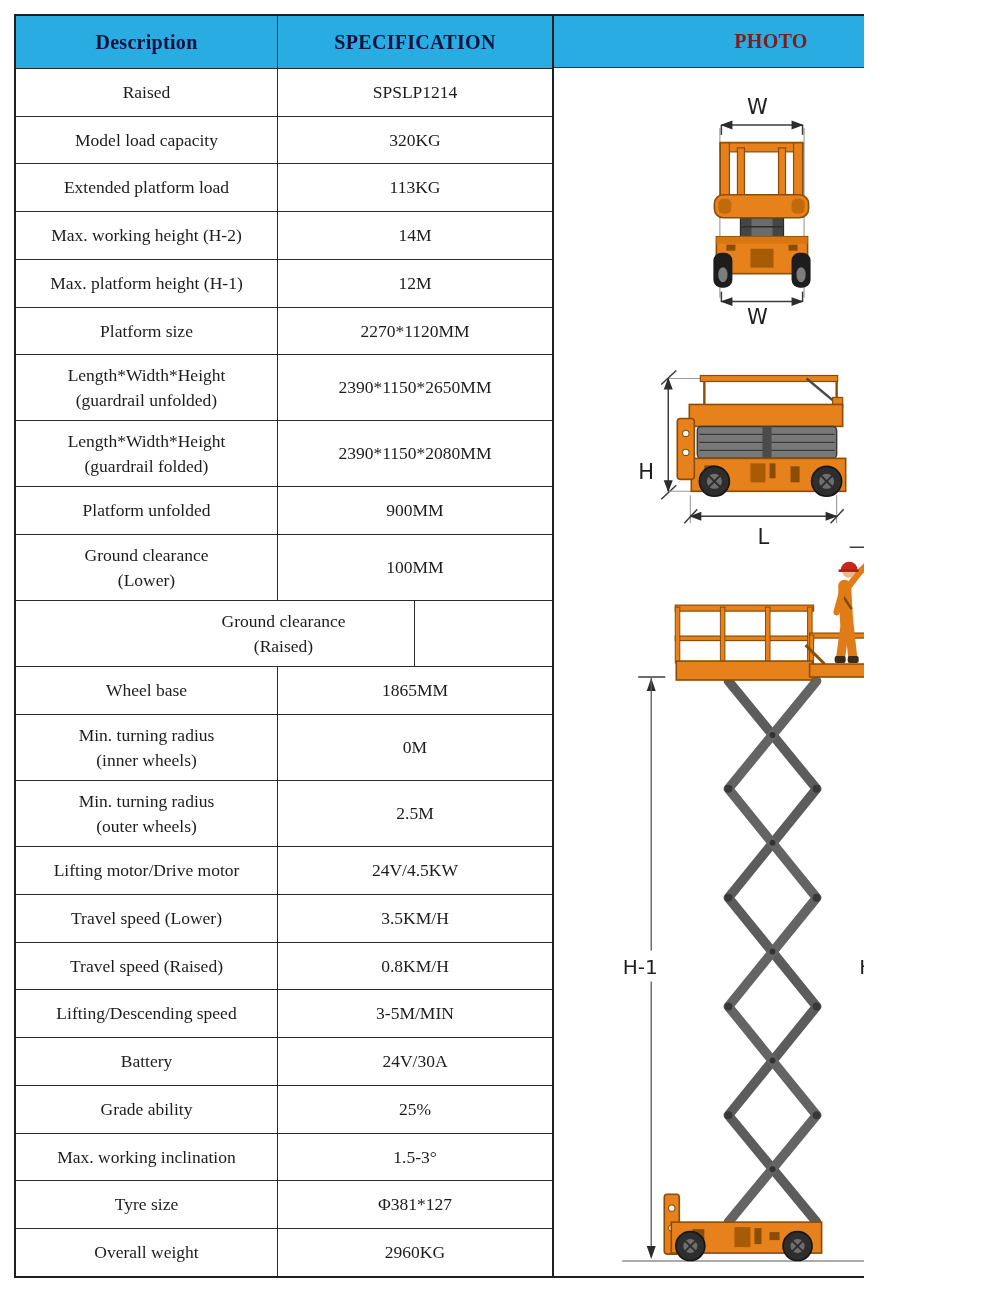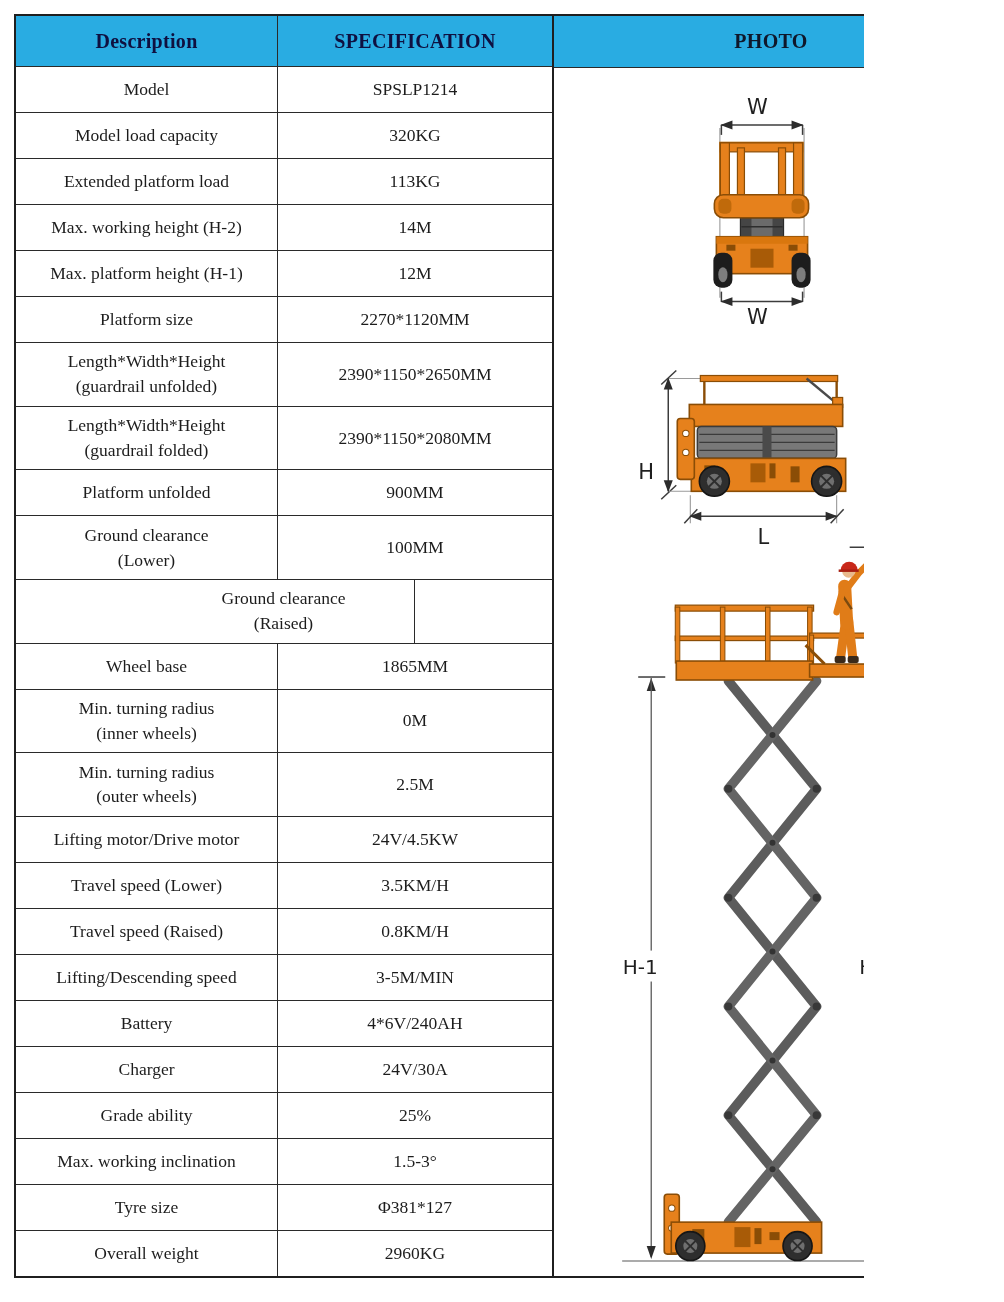--- a/index.html
+++ b/index.html
@@ -13,21 +13,21 @@
   .lrow.tall{flex:64 1 0;justify-content:center;}
   .lrow.head{flex:51 1 0;}
   .lrow:last-child{border-bottom:none;}
   .cell{display:flex;align-items:center;justify-content:center;text-align:center;
         white-space:pre-line;font-size:17.5px;color:#1c1c1c;line-height:1.42;box-sizing:border-box;}
   .cell.desc{width:262px;flex:none;border-right:1.5px solid #2a2a2a;}
   .cell.spec{flex:1;}
   .head .cell{background:#29ace2;font-weight:bold;font-size:20px;color:#0f1040;letter-spacing:.3px;}
   .right-part{flex:1;display:flex;flex-direction:column;min-width:0;}
   .rhead{flex:51 1 0;background:#29ace2;display:flex;align-items:center;justify-content:center;
-        font-weight:bold;font-size:20px;color:#0f172a;letter-spacing:.3px;
+        font-weight:bold;font-size:20px;color:#7f1d1d;letter-spacing:.3px;
         border-bottom:1.5px solid #2a2a2a;box-sizing:border-box;}
   .photo-area{flex:1209 1 0;position:relative;min-height:0;}
   .photo-area svg{position:absolute;left:0;top:0;width:100%;height:100%;}
   .dim{stroke:#3c3c3c;stroke-width:1.5;fill:none;}
   .dimthin{stroke:#9a9a9a;stroke-width:1.1;fill:none;}
   .arr{fill:#2c2c2c;stroke:none;}
   .org{fill:#e6811c;stroke:#8a4d06;stroke-width:1.6;}
   .orgl{fill:#e6811c;stroke:#8a4d06;stroke-width:1.2;}
   .lbl{font-family:"DejaVu Sans",sans-serif;font-size:21px;fill:#1f1f1f;}
   .lbl2{font-family:"DejaVu Sans",sans-serif;font-size:20px;fill:#1f1f1f;}
@@ -38,21 +38,21 @@
 <div class="page">
   <div class="spec-table">
 
     <div class="left-part">
       <div class="lrow head">
         <div class="cell desc">Description</div>
         <div class="cell spec">SPECIFICATION</div>
       </div>
 
       <div class="lrow">
-        <div class="cell desc">Model</div>
+        <div class="cell desc">Raised</div>
         <div class="cell spec">SPSLP1214</div>
       </div>
       <div class="lrow">
         <div class="cell desc">Model load capacity</div>
         <div class="cell spec">320KG</div>
       </div>
       <div class="lrow">
         <div class="cell desc">Extended platform load</div>
         <div class="cell spec">113KG</div>
       </div>
@@ -116,24 +116,20 @@
       <div class="lrow">
         <div class="cell desc">Travel speed (Raised)</div>
         <div class="cell spec">0.8KM/H</div>
       </div>
       <div class="lrow">
         <div class="cell desc">Lifting/Descending speed</div>
         <div class="cell spec">3-5M/MIN</div>
       </div>
       <div class="lrow">
         <div class="cell desc">Battery</div>
-        <div class="cell spec">4*6V/240AH</div>
-      </div>
-      <div class="lrow">
-        <div class="cell desc">Charger</div>
         <div class="cell spec">24V/30A</div>
       </div>
       <div class="lrow">
         <div class="cell desc">Grade ability</div>
         <div class="cell spec">25%</div>
       </div>
       <div class="lrow">
         <div class="cell desc">Max. working inclination</div>
         <div class="cell spec">1.5-3°</div>
       </div>

